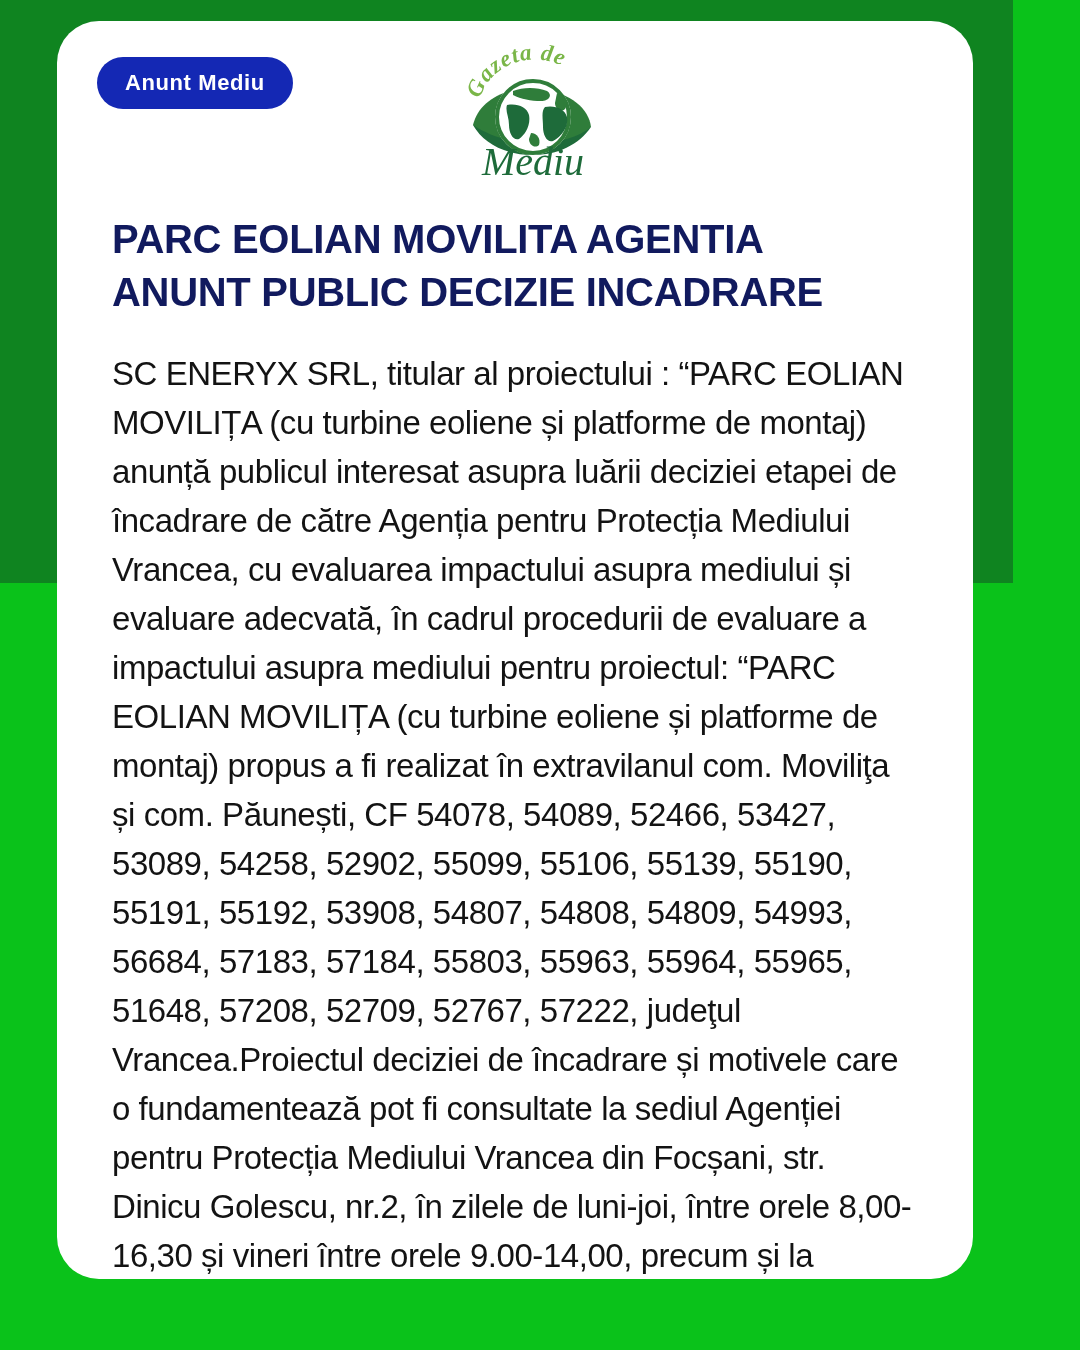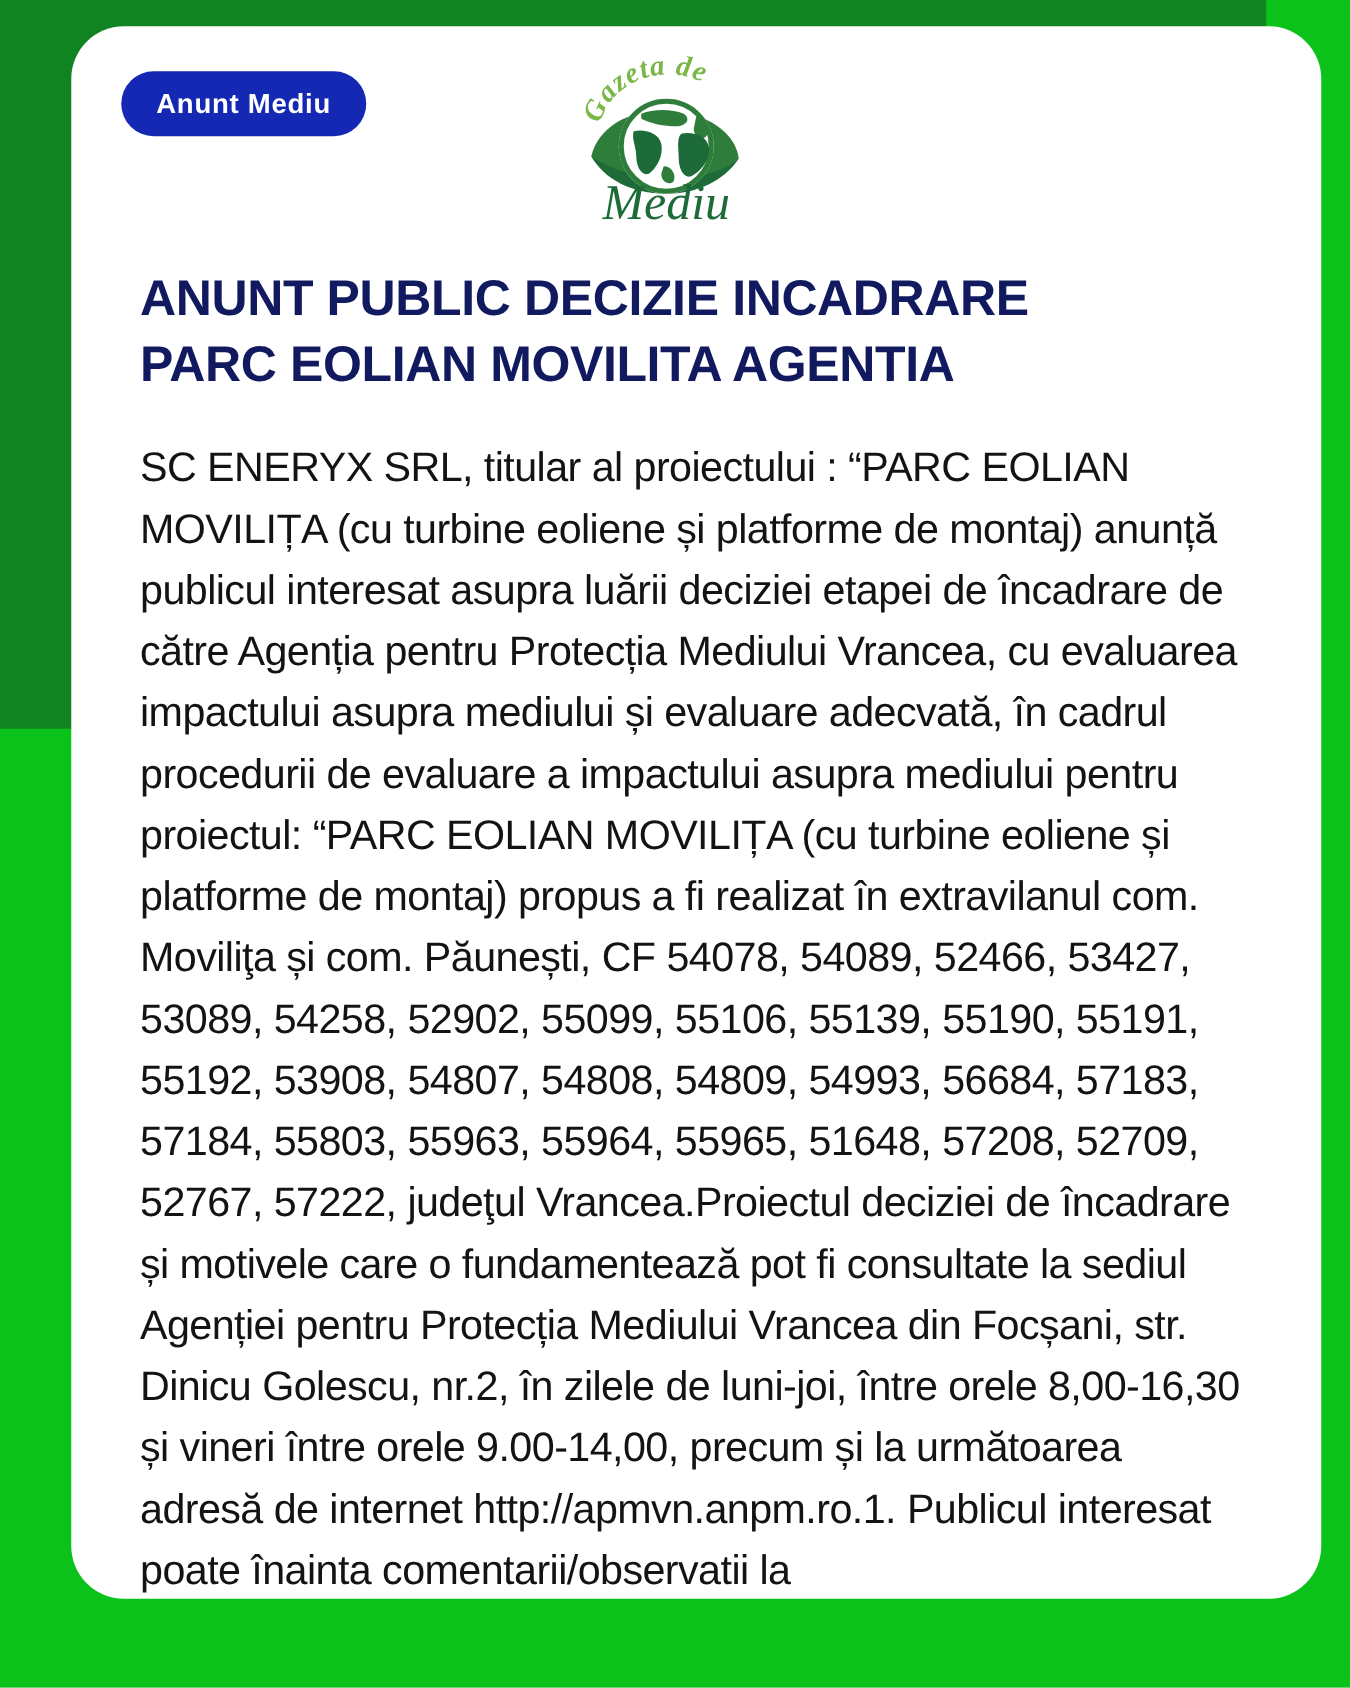--- a/index.html
+++ b/index.html
@@ -18,21 +18,21 @@
   #bg-dark {
     position:absolute; left:0; top:0;
     width:1013px; height:583px;
     background:#0f8420;
   }
 
   
   #card {
     position:absolute;
     left:57px; top:21px;
-    width:1000px; height:1258px;
+    width:916px; height:1258px;
     background:#ffffff;
     border-radius:42px;
     overflow:hidden;
   }
 
   
   #header {
     position:relative;
     height:160px;
   }
@@ -122,21 +122,21 @@
                  C 86 110 82 102 82 94 C 82 86 80 78 84 74 Z" fill="#1e6b3a"></path>
         <path d="M 70 100 C 76 100 80 106 78 112 C 74 116 68 112 68 106 Z" fill="#2f7d3a"></path>
 
         <text x="72" y="142" text-anchor="middle" font-family="Liberation Serif, serif" font-size="40" font-style="italic" fill="#1e6b3a">Mediu</text>
       </svg>
     </div>
 
   </div>
 
   <h1 id="title">
+    <span class="tline">PARC EOLIAN MOVILITA AGENTIA</span>
     <span class="tline">ANUNT PUBLIC DECIZIE INCADRARE</span>
-    <span class="tline">PARC EOLIAN MOVILITA AGENTIA</span>
   </h1>
 
   <div id="body-text">
     <p>SC ENERYX SRL, titular al proiectului : “PARC EOLIAN MOVILIȚA (cu turbine eoliene și platforme de montaj) anunță publicul interesat asupra luării deciziei etapei de încadrare de către Agenția pentru Protecția Mediului Vrancea, cu evaluarea impactului asupra mediului și evaluare adecvată, în cadrul procedurii de evaluare a impactului asupra mediului pentru proiectul: “PARC EOLIAN MOVILIȚA (cu turbine eoliene și platforme de montaj) propus a fi realizat în extravilanul com. Moviliţa și com. Păunești, CF 54078, 54089, 52466, 53427, 53089, 54258, 52902, 55099, 55106, 55139, 55190, 55191, 55192, 53908, 54807, 54808, 54809, 54993, 56684, 57183, 57184, 55803, 55963, 55964, 55965, 51648, 57208, 52709, 52767, 57222, judeţul Vrancea.Proiectul deciziei de încadrare și motivele care o fundamentează pot fi consultate la sediul Agenției pentru Protecția Mediului Vrancea din Focșani, str. Dinicu Golescu, nr.2, în zilele de luni-joi, între orele 8,00-16,30 și vineri între orele 9.00-14,00, precum și la următoarea adresă de internet http://apmvn.anpm.ro.1. Publicul interesat poate înainta comentarii/observatii la</p>
   </div>
 
 </div>
 
 </body></html>

